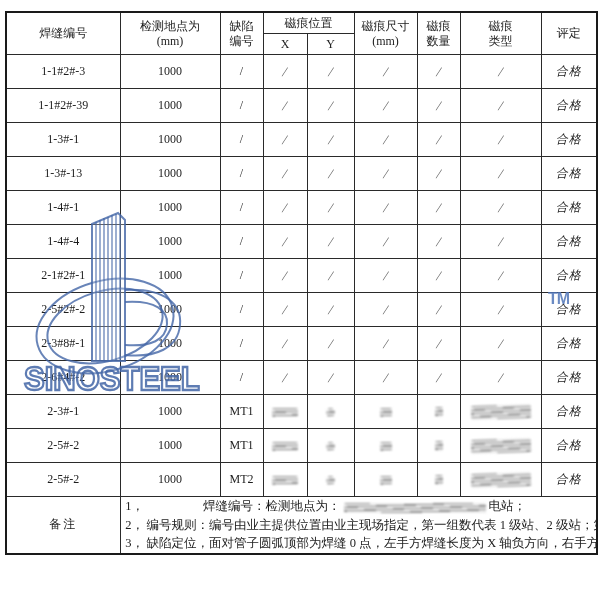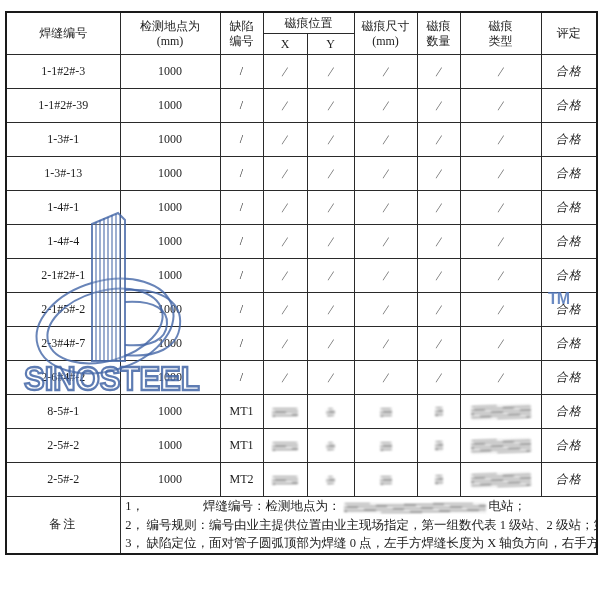--- a/index.html
+++ b/index.html
@@ -193,32 +193,32 @@
           <td>1000</td>
           <td>/</td>
           <td class="slash-cell"><span>/</span></td>
           <td class="slash-cell"><span>/</span></td>
           <td class="slash-cell"><span>/</span></td>
           <td class="slash-cell"><span>/</span></td>
           <td class="slash-cell"><span>/</span></td>
           <td class="result-cell">合格</td>
         </tr>
         <tr>
-          <td>2-1#5#-2</td>
-          <td>1000</td>
-          <td>/</td>
-          <td class="slash-cell"><span>/</span></td>
-          <td class="slash-cell"><span>/</span></td>
-          <td class="slash-cell"><span>/</span></td>
-          <td class="slash-cell"><span>/</span></td>
-          <td class="slash-cell"><span>/</span></td>
-          <td class="result-cell">合格</td>
-        </tr>
-        <tr>
-          <td>2-3#4#-7</td>
+          <td>2-5#2#-2</td>
+          <td>1000</td>
+          <td>/</td>
+          <td class="slash-cell"><span>/</span></td>
+          <td class="slash-cell"><span>/</span></td>
+          <td class="slash-cell"><span>/</span></td>
+          <td class="slash-cell"><span>/</span></td>
+          <td class="slash-cell"><span>/</span></td>
+          <td class="result-cell">合格</td>
+        </tr>
+        <tr>
+          <td>2-3#8#-1</td>
           <td>1000</td>
           <td>/</td>
           <td class="slash-cell"><span>/</span></td>
           <td class="slash-cell"><span>/</span></td>
           <td class="slash-cell"><span>/</span></td>
           <td class="slash-cell"><span>/</span></td>
           <td class="slash-cell"><span>/</span></td>
           <td class="result-cell">合格</td>
         </tr>
         <tr>
@@ -226,21 +226,21 @@
           <td>1000</td>
           <td>/</td>
           <td class="slash-cell"><span>/</span></td>
           <td class="slash-cell"><span>/</span></td>
           <td class="slash-cell"><span>/</span></td>
           <td class="slash-cell"><span>/</span></td>
           <td class="slash-cell"><span>/</span></td>
           <td class="result-cell">合格</td>
         </tr>
         <tr>
-          <td>8-5#-1</td>
+          <td>2-3#-1</td>
           <td>1000</td>
           <td>MT1</td>
           <td><span class="smudge sm-x"></span></td>
           <td><span class="smudge sm-y"></span></td>
           <td><span class="smudge sm-size"></span></td>
           <td><span class="smudge sm-qty"></span></td>
           <td><span class="smudge sm-type"></span></td>
           <td class="result-cell">合格</td>
         </tr>
         <tr>

